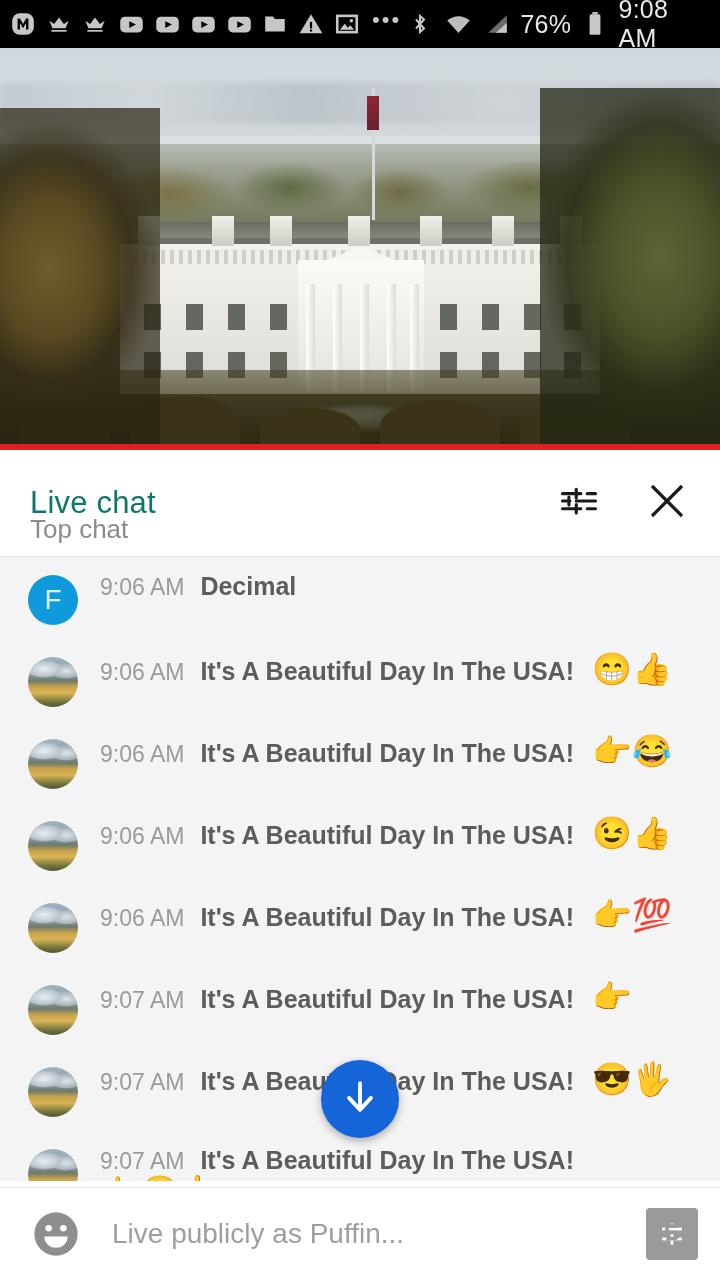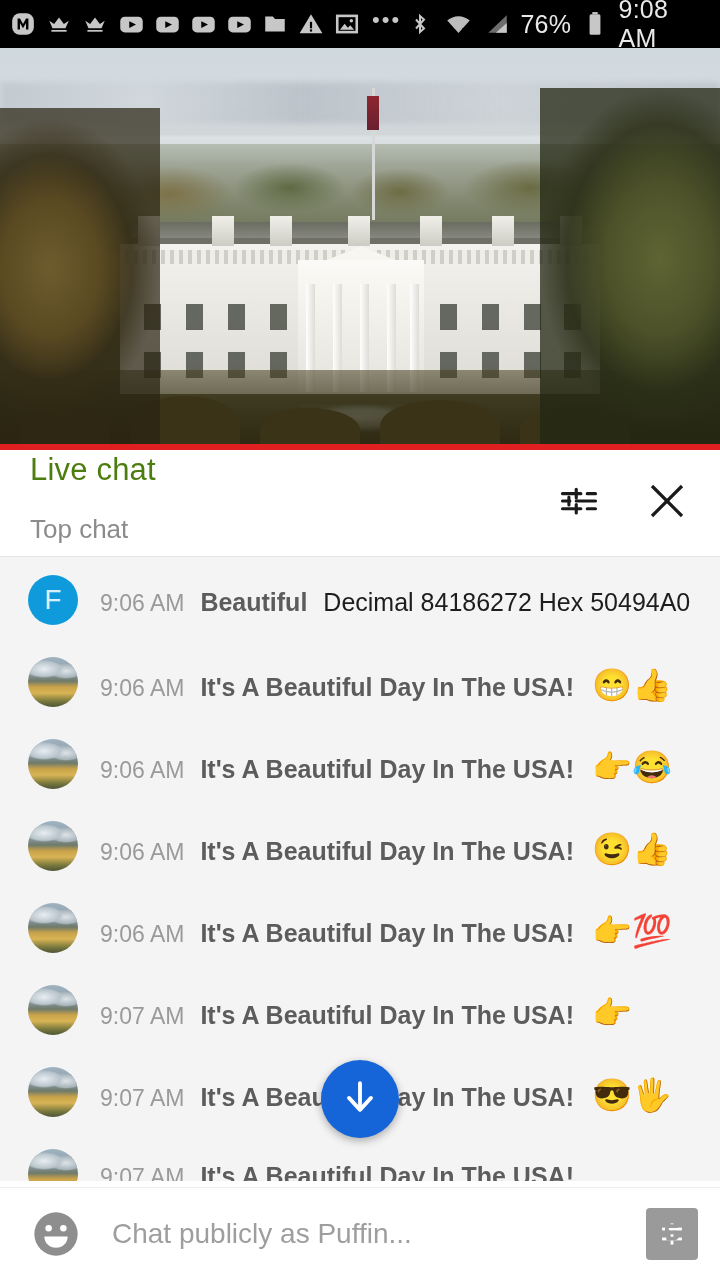--- a/index.html
+++ b/index.html
@@ -81,22 +81,22 @@
   .flagpole { position:absolute; left:372px; top:40px; width:3px; height:132px;
               background:#d8d8d8; }
   .flag { position:absolute; left:367px; top:48px; width:12px; height:34px;
           background:linear-gradient(to bottom,#8d2730,#6a2030); }
   .progress { position:absolute; left:0; bottom:0; width:720px; height:6px;
               background:#e02020; }
 
   
   .chathead { height:107px; background:#fff; position:relative;
               border-bottom:1px solid #e6e6e6; }
-  .ch-title { position:absolute; left:30px; top:2px; font-size:31px;
-              color:#4d7c0f; font-weight:400; letter-spacing:.2px; }
+  .ch-title { position:absolute; left:30px; top:35px; font-size:31px;
+              color:#0f766e; font-weight:400; letter-spacing:.2px; }
   .ch-sub { position:absolute; left:30px; top:64px; display:flex;
             align-items:center; gap:10px;flex-direction:column; }
   .ch-subtext { font-size:26px; color:#8b8b8b; }
   .ch-viewers { display:flex; align-items:center; gap:6px; margin-left:22px; }
   .ch-count { font-size:26px; color:#8b8b8b; }
   .ch-actions { position:absolute; right:22px; top:22px; display:flex;
                 align-items:center; gap:26px; }
   .ch-btn { width:62px; height:62px; display:flex; align-items:center;
             justify-content:center; }
 
@@ -109,21 +109,21 @@
                 margin-top:4px; overflow:hidden; position:relative; }
   .av-initial { width:100%; height:100%; background:#0f9bdb; color:#d8f0fb;
                 display:flex; align-items:center; justify-content:center;
                 font-size:28px; font-weight:400; }
   .av-photo { width:100%; height:100%;
       background:
         radial-gradient(ellipse 26px 12px at 16px 12px,#e8eef2 0%,#b9c5cc 60%,transparent 75%),
         radial-gradient(ellipse 22px 10px at 38px 14px,#dde4e8 0%,#a8b4bb 65%,transparent 78%),
         linear-gradient(to bottom,#9fb2c0 0%,#8fa0ae 30%,#6f7a6a 48%,#caa34a 60%,#d9b455 72%,#7b7a3e 88%,#4e5436 100%); }
   .msg-body { flex:1; padding-left:22px; display:flex; flex-wrap:wrap;
-              align-items:baseline; line-height:1.25;margin-top:16px; }
+              align-items:baseline; line-height:1.25; }
   .msg-time { font-size:23px; color:#9a9a9a; margin-right:16px;
               white-space:nowrap; }
   .msg-author { font-size:25px; color:#5c5c5c; font-weight:bold;
                 margin-right:16px; white-space:nowrap; }
   .msg-text { font-size:25px; color:#1d1d1d; }
   .msg-emoji { font-size:32px; line-height:1; letter-spacing:1px;
                margin-left:2px; }
   .msg.clipped { overflow:hidden; }
   .fab { position:absolute; left:321px; bottom:43px; width:78px; height:78px;
          border-radius:50%; background:#1565d8; display:flex;
@@ -350,22 +350,21 @@
   </div>
 
   <div class="chatlist">
 
     <div class="msg">
       <div class="msg-avatar">
         <div class="av-initial">F</div>
       </div>
       <div class="msg-body">
         <span class="msg-time">9:06 AM</span>
-        <span class="msg-author">Beautiful</span>
-        <span class="msg-text">Decimal 84186272 Hex 50494A0</span>
+        <span class="msg-author">Decimal</span>
       </div>
     </div>
 
     <div class="msg">
       <div class="msg-avatar">
         <div class="av-photo"></div>
       </div>
       <div class="msg-body">
         <span class="msg-time">9:06 AM</span>
         <span class="msg-author">It's A Beautiful Day In The USA!</span>
@@ -451,21 +450,21 @@
 
   <div class="composer">
     <span class="comp-emoji">
       <svg width="52" height="52" viewBox="0 0 24 24" fill="#8e8e8e">
         <circle cx="12" cy="12" r="10"></circle>
         <circle cx="8.6" cy="9.4" r="1.5" fill="#fff"></circle>
         <circle cx="15.4" cy="9.4" r="1.5" fill="#fff"></circle>
         <path d="M6.6 13.2h10.8c0 3-2.4 5.2-5.4 5.2s-5.4-2.2-5.4-5.2z" fill="#fff"></path>
       </svg>
     </span>
-    <div class="comp-input">Chat publicly as Puffin...</div>
+    <div class="comp-input">Live publicly as Puffin...</div>
     <span class="comp-super">
       <svg width="34" height="34" viewBox="0 0 24 24" fill="none" stroke="#ffffff" stroke-width="2">
         <line x1="5" y1="8.5" x2="19" y2="8.5"></line>
         <line x1="5" y1="15.5" x2="19" y2="15.5"></line>
         <line x1="12" y1="4.5" x2="12" y2="19.5"></line>
         <path d="M16 6.5H10.5a2.2 2.2 0 000 4.4h3a2.2 2.2 0 010 4.4H8" stroke="#9a9a9a" stroke-width="2.6"></path>
       </svg>
     </span>
   </div>
 

